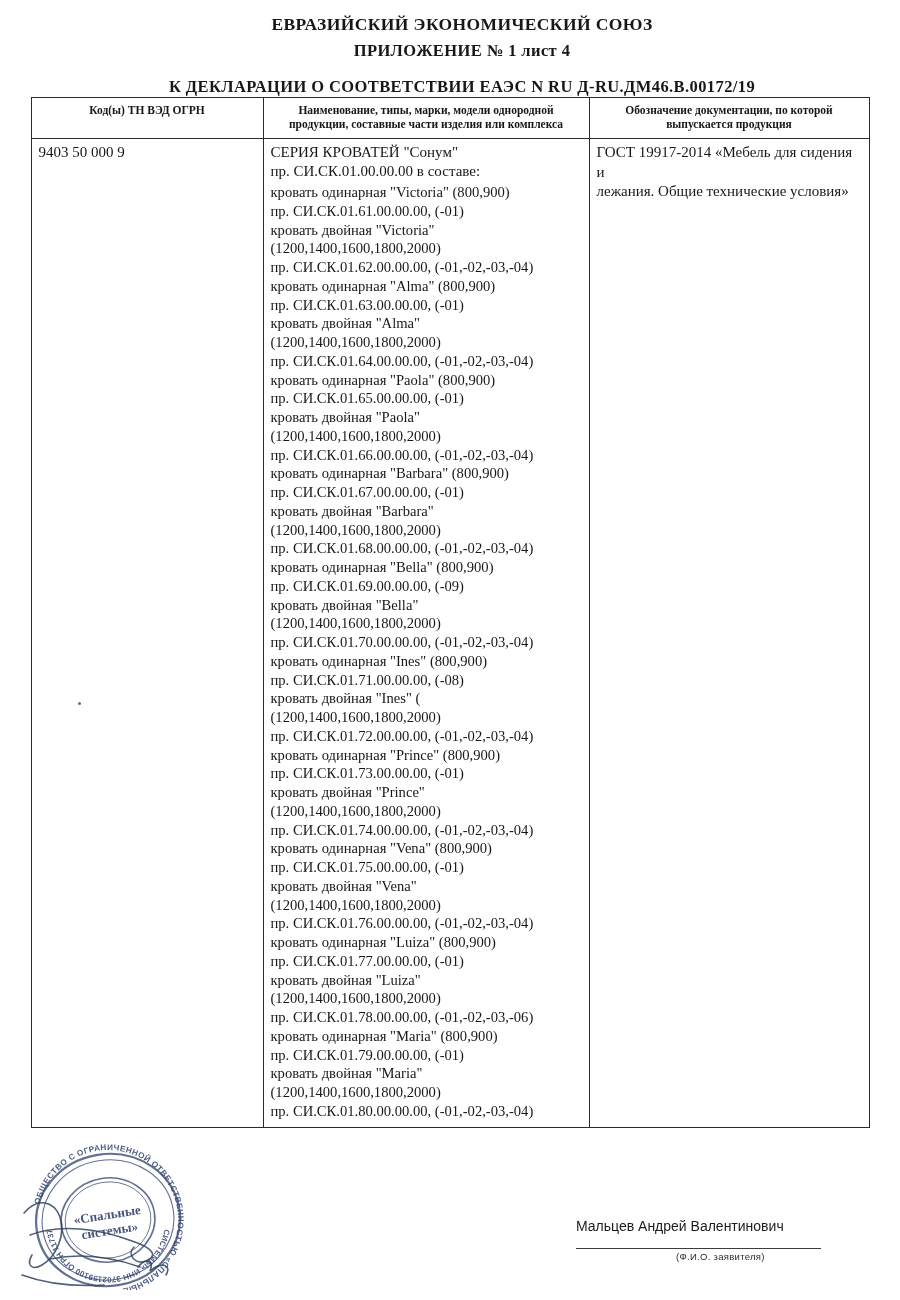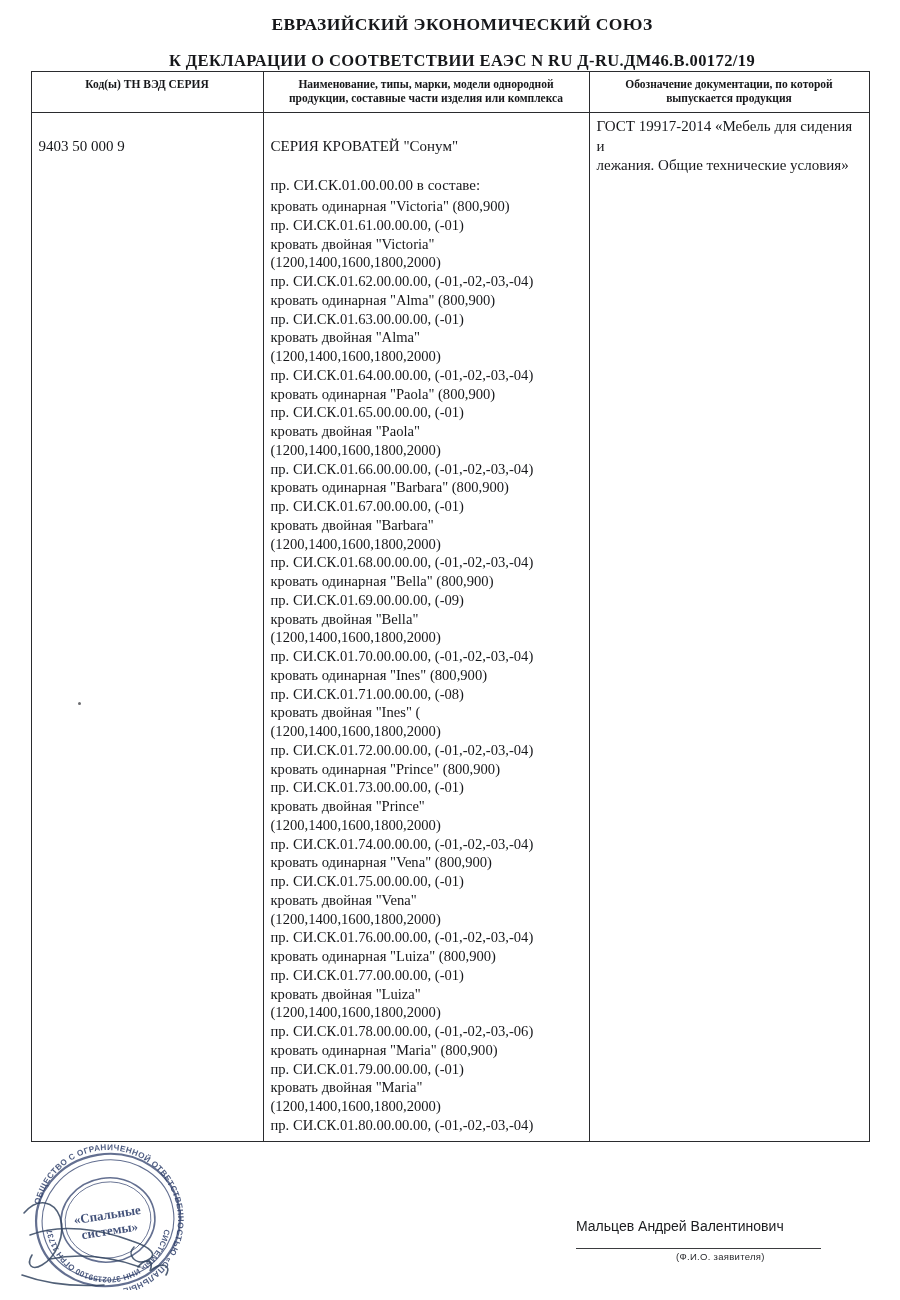--- a/index.html
+++ b/index.html
@@ -66,21 +66,21 @@
   .col1 { width: 232px; }
   .col2 { width: 326px; }
   .col3 { width: 280px; }
 
   td.cell {
     padding: 4px 7px 6px 7px;
     font-size: 15px;
     line-height: 1.27;
   }
   td.cell.code { font-size: 15px; }
-  .cell-line { white-space: nowrap; margin-top: 20px; }
+  .cell-line { white-space: nowrap; }
 
   .prod-body {
     padding-top: 2px;
   }
   .prod-line {
     font-size: 14.6px;
     line-height: 1.285;
   }
   .doc-line {
     font-size: 15px;
@@ -148,33 +148,34 @@
     border-radius: 50%;
   }
 </style>
 </head>
 <body>
 
 <div class="page">
 
   <div class="header">
     <div class="line l1">ЕВРАЗИЙСКИЙ ЭКОНОМИЧЕСКИЙ СОЮЗ</div>
+    <div class="line l2">ПРИЛОЖЕНИЕ № 1 лист 4</div>
     <div class="line l3">К ДЕКЛАРАЦИИ О СООТВЕТСТВИИ ЕАЭС N RU Д-RU.ДМ46.В.00172/19</div>
   </div>
 
 
   <table class="maintable">
     <colgroup>
       <col class="col1">
       <col class="col2">
       <col class="col3">
     </colgroup>
     <thead>
       <tr>
-        <th class="colhead">Код(ы) ТН ВЭД СЕРИЯ</th>
+        <th class="colhead">Код(ы) ТН ВЭД ОГРН</th>
         <th class="colhead">Наименование, типы, марки, модели однородной продукции, составные части изделия или комплекса</th>
         <th class="colhead">Обозначение документации, по которой выпускается продукция</th>
       </tr>
     </thead>
     <tbody>
       <tr>
         <td class="cell code">
           <div class="cell-line">9403 50 000 9</div>
         </td>
         <td class="cell">

